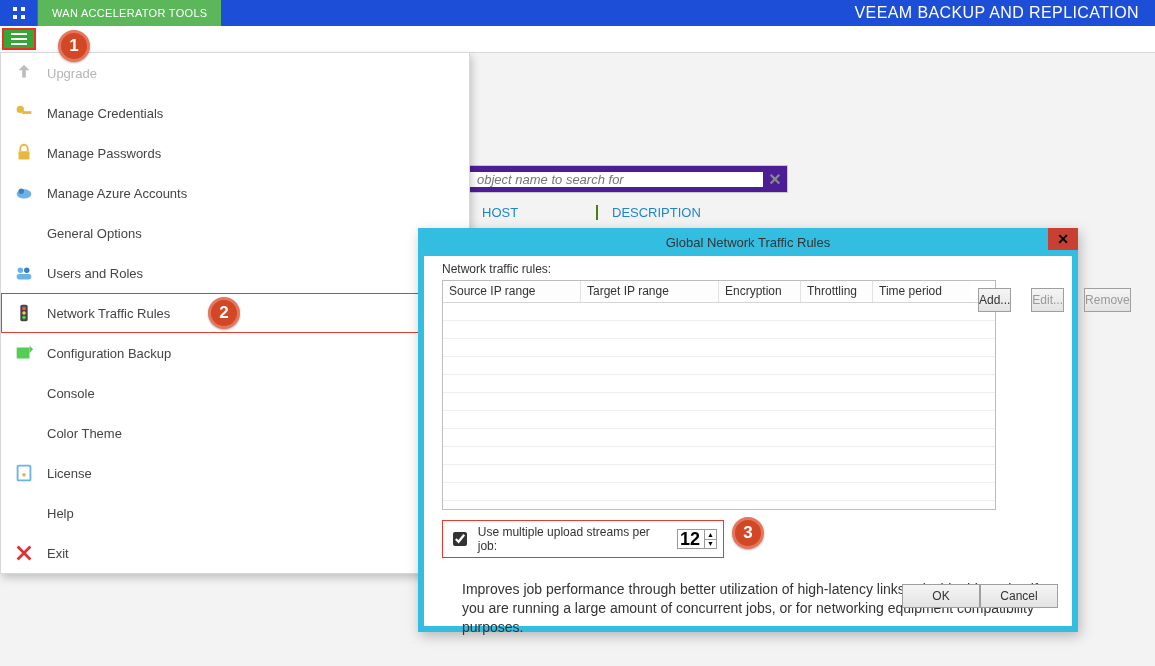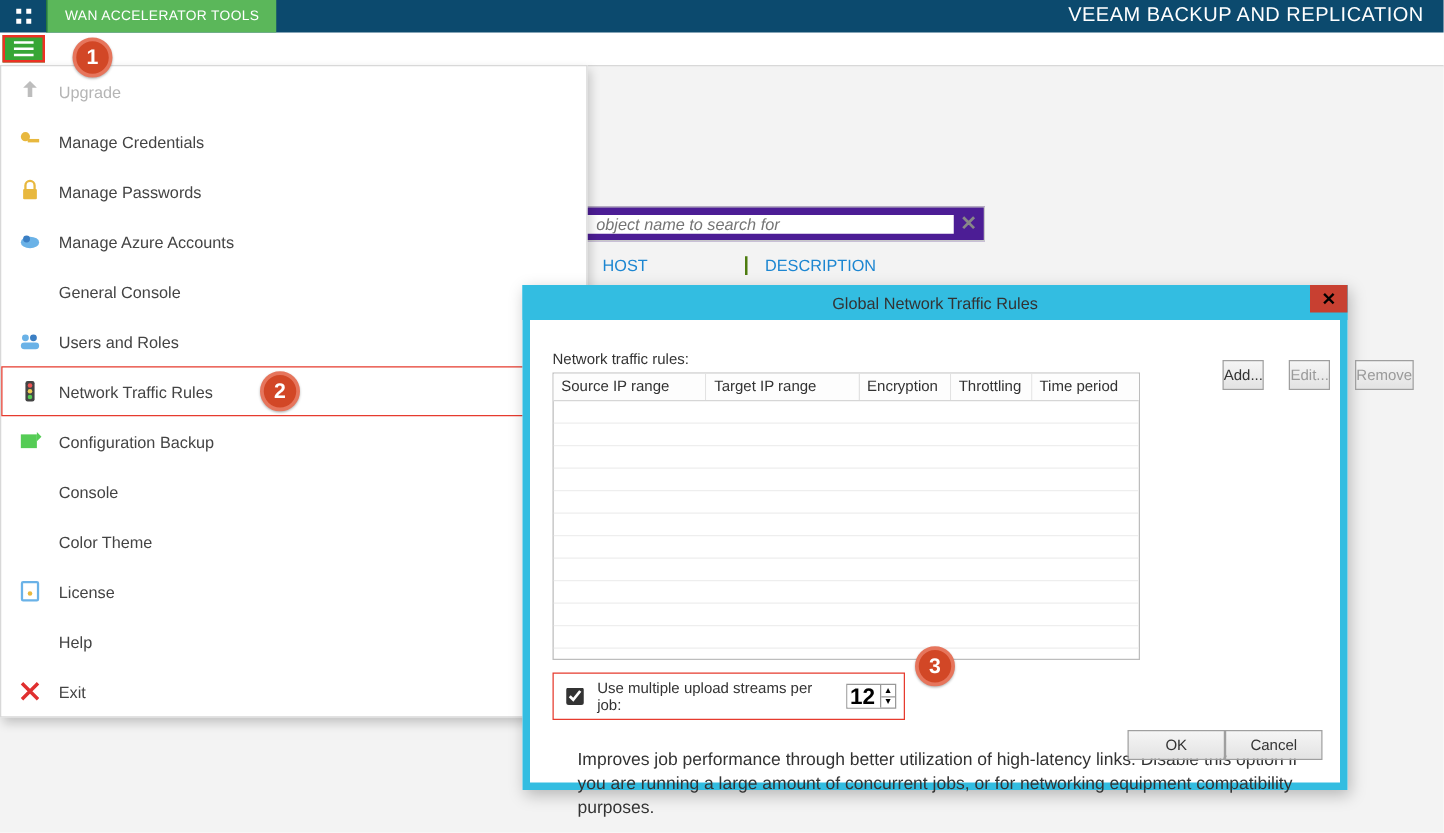--- a/index.html
+++ b/index.html
@@ -1,19 +1,19 @@
 <!DOCTYPE html>
 <html><head>
 <meta charset="utf-8">
 <style>
   * { box-sizing: border-box; font-family: "Segoe UI", Tahoma, sans-serif; }
   body { margin:0; width:1155px; height:666px; background:#fff; position:relative; overflow:hidden; }
 
   
-  .titlebar { background:#0c4a6e; height:26px; display:flex; align-items:center; color:#fff; font-size:12px; }
+  .titlebar { background:#1d4ed8; height:26px; display:flex; align-items:center; color:#fff; font-size:12px; }
   .titlebar .tb-left { width:38px; height:26px; display:flex; align-items:center; justify-content:center; border-right:1px solid #2e8a2d; }
   .titlebar .tb-tool { background:#5bb75a; padding:0 14px; height:26px; display:flex; align-items:center; font-weight:400; letter-spacing:0.3px; font-size:11px; }
   .titlebar .tb-title { margin-left:auto; padding-right:16px; font-size:16px; letter-spacing:0.4px; }
 
   
   .hamburger-row { height:26px; background:#fff; border-bottom:1px solid #e2e2e2; }
   .hamburger { width:34px; height:22px; margin:2px 0 0 2px; background:#37a636; display:flex; align-items:center; justify-content:center; border:2px solid #ee3124; }
   .hamburger svg { width:16px; height:14px; }
 
   
@@ -36,23 +36,23 @@
   
   .badge { position:absolute; width:32px; height:32px; border-radius:50%; background:#d24726; color:#fff; display:flex; align-items:center; justify-content:center; font-size:17px; font-weight:bold; border:3px solid #e6755c; box-shadow:0 1px 2px rgba(0,0,0,0.3);}
   .badge1 { top:30px; left:58px; }
   .badge2 { top:297px; left:208px; }
   .badge3 { top:517px; left:732px; }
 
   
   .dialog { position:absolute; top:228px; left:418px; width:660px; height:404px; background:#fff; border:6px solid #33bde1; box-shadow:2px 4px 12px rgba(0,0,0,0.25); }
   .dialog-title { height:28px; background:#33bde1; margin:-6px -6px 0 -6px; display:flex; align-items:center; justify-content:center; color:#333; font-size:13px; position:relative; }
   .dialog-close { position:absolute; right:0; top:0; width:30px; height:22px; background:#c84031; color:#000; display:flex; align-items:center; justify-content:center; font-size:14px; font-weight:bold; cursor:pointer; }
-  .dialog-body { padding:24px 14px 10px 18px; }
+  .dialog-body { padding:6px 14px 10px 18px; }
   .lbl { font-size:12px; color:#333; }
-  .grid { margin-top:4px; width:470px; height:230px; border:1px solid #bdbdbd; background:#fff; }
+  .grid { margin-top:4px; width:554px; height:230px; border:1px solid #bdbdbd; background:#fff; }
   .grid-head { display:flex; height:22px; border-bottom:1px solid #d6d6d6; background:#fff; }
   .grid-head .gh { padding:3px 6px; font-size:12px; color:#333; border-right:1px solid #e2e2e2; background:#fdfdfd; }
   .grid-row { height:18px; border-bottom:1px solid #eee; }
   .side-btns { position:absolute; top:54px; right:14px; width:80px; display:flex; gap:20px; }
   .wbtn { height:24px; border:1px solid #9f9f9f; background:linear-gradient(#f5f5f5,#e3e3e3); font-size:12px; color:#333; cursor:pointer; display:flex; align-items:center; justify-content:center; }
   .wbtn.disabled { color:#9a9a9a; }
   .checkbox-row { margin-top:10px; display:flex; align-items:center; gap:8px; border:1.5px solid #e63b2e; padding:4px 6px; width:282px; }
   .checkbox-row input[type=checkbox]{ width:14px; height:14px; accent-color:#333;}
   .spinner { width:40px; height:20px; border:1px solid #999; display:flex; }
   .spinner input { width:26px; border:none; text-align:left; font-size:18px; outline:none;font-weight:bold; }
@@ -134,21 +134,21 @@
       <span class="mi-icon">
         <svg class="ico" viewBox="0 0 24 24">
           <ellipse cx="12" cy="13" rx="8" ry="5" fill="#6ab2e7"></ellipse>
           <circle cx="9" cy="10" r="3" fill="#3b7fc4"></circle>
         </svg>
       </span>
       <span>Manage Azure Accounts</span>
     </div>
     <div class="menu-item">
       <span class="mi-icon"></span>
-      <span>General Console</span>
+      <span>General Options</span>
     </div>
     <div class="menu-item">
       <span class="mi-icon">
         <svg class="ico" viewBox="0 0 24 24">
           <circle cx="8" cy="9" r="3" fill="#6ab2e7"></circle>
           <circle cx="15" cy="9" r="3" fill="#3b7fc4"></circle>
           <rect x="4" y="13" width="16" height="6" rx="3" fill="#6ab2e7"></rect>
         </svg>
       </span>
       <span>Users and Roles</span>

